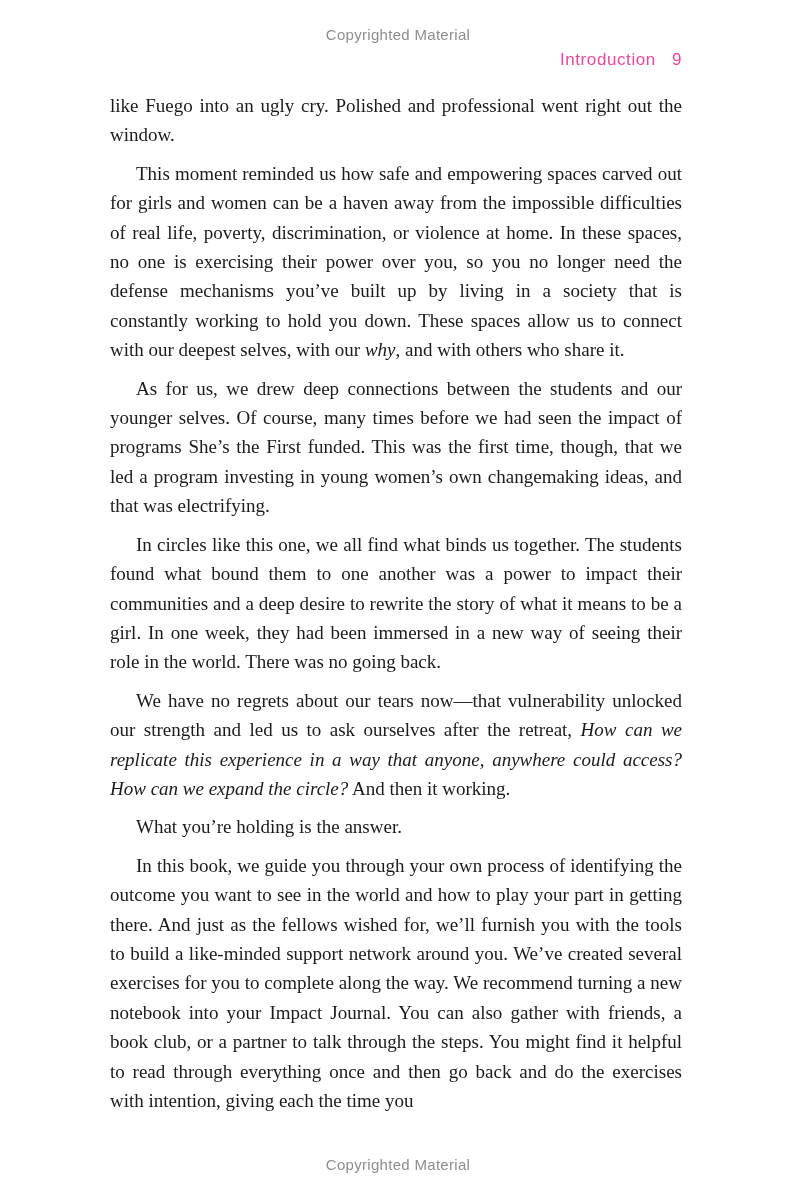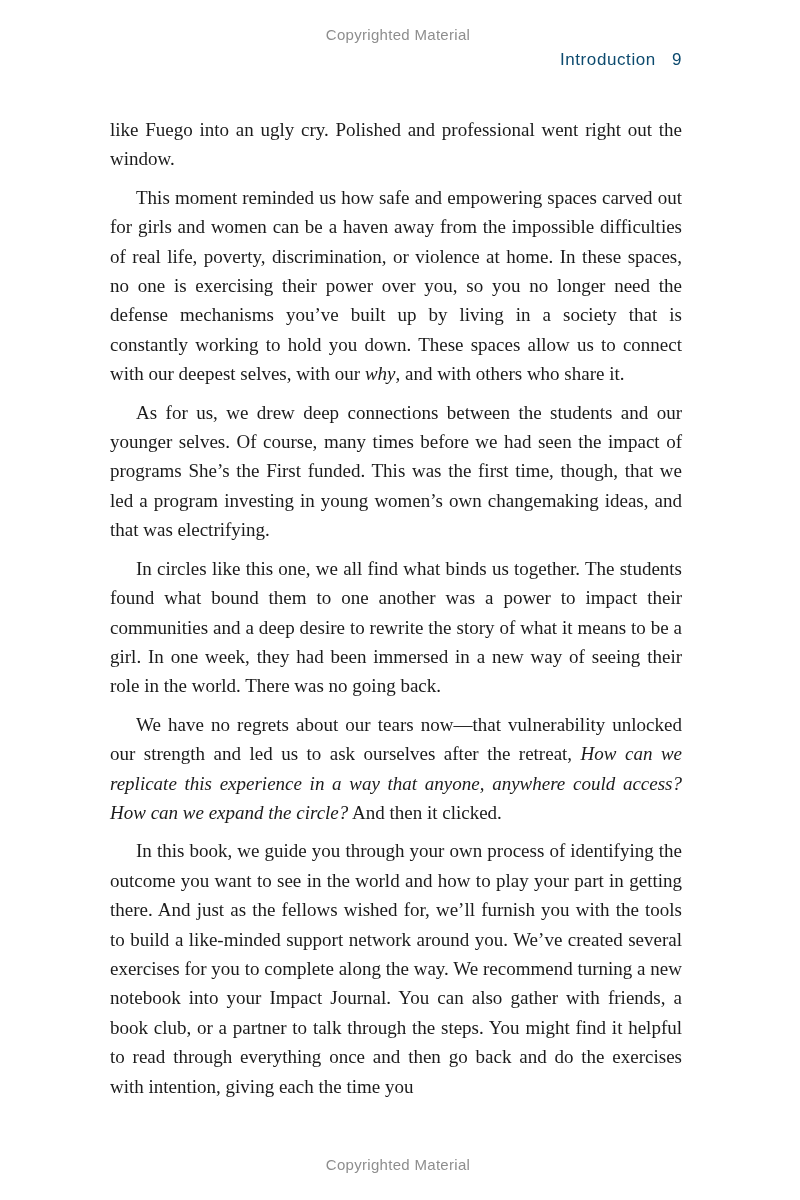--- a/index.html
+++ b/index.html
@@ -31,29 +31,29 @@
   .running-header {
     position: absolute;
     top: 50px;
     left: 110px;
     width: 572px;
     text-align: right;
     font-family: "Liberation Sans", sans-serif;
     font-size: 17px;
     font-weight: 400;
     letter-spacing: 0.6px;
-    color: #0c4a6e;
+    color: #ec4899;
   }
   .running-header .page-number {
     display: inline-block;
     margin-left: 16px;
   }
   .body-text {
     position: absolute;
-    top: 115px;
+    top: 91px;
     left: 110px;
     width: 572px;
     color: #1b1b1b;
     font-size: 19px;
     line-height: 29.4px;
     text-align: justify;
   }
   .body-text p {
     margin: 0;
     padding: 0;
@@ -75,19 +75,20 @@
 
   <div class="running-header">
     <span>Introduction</span><span class="page-number">9</span>
   </div>
 
   <main class="body-text">
       <p class=""><span>like Fuego into an ugly cry. Polished and professional went right out the window.</span></p>
       <p class="indent"><span>This moment reminded us how safe and empowering spaces carved out for girls and women can be a haven away from the impossible difficulties of real life, poverty, discrimination, or violence at home. In these spaces, no one is exercising their power over you, so you no longer need the defense mechanisms you’ve built up by living in a society that is constantly working to hold you down. These spaces allow us to connect with our deepest selves, with our </span><span class="italic">why</span><span>, and with others who share it.</span></p>
       <p class="indent"><span>As for us, we drew deep connections between the students and our younger selves. Of course, many times before we had seen the impact of programs She’s the First funded. This was the first time, though, that we led a program investing in young women’s own changemaking ideas, and that was electrifying.</span></p>
       <p class="indent"><span>In circles like this one, we all find what binds us together. The students found what bound them to one another was a power to impact their communities and a deep desire to rewrite the story of what it means to be a girl. In one week, they had been immersed in a new way of seeing their role in the world. There was no going back.</span></p>
-      <p class="indent"><span>We have no regrets about our tears now—that vulnerability unlocked our strength and led us to ask ourselves after the retreat, </span><span class="italic">How can we replicate this experience in a way that anyone, anywhere could access? How can we expand the circle?</span><span> And then it clicked.</span></p>
+      <p class="indent"><span>We have no regrets about our tears now—that vulnerability unlocked our strength and led us to ask ourselves after the retreat, </span><span class="italic">How can we replicate this experience in a way that anyone, anywhere could access? How can we expand the circle?</span><span> And then it working.</span></p>
+      <p class="indent"><span>What you’re holding is the answer.</span></p>
       <p class="indent"><span>In this book, we guide you through your own process of identifying the outcome you want to see in the world and how to play your part in getting there. And just as the fellows wished for, we’ll furnish you with the tools to build a like-minded support network around you. We’ve created several exercises for you to complete along the way. We recommend turning a new notebook into your Impact Journal. You can also gather with friends, a book club, or a partner to talk through the steps. You might find it helpful to read through everything once and then go back and do the exercises with intention, giving each the time you</span></p>
     </main>
 
   <div class="watermark watermark-bottom">Copyrighted Material</div>
 
 </div>
 
 </body></html>

